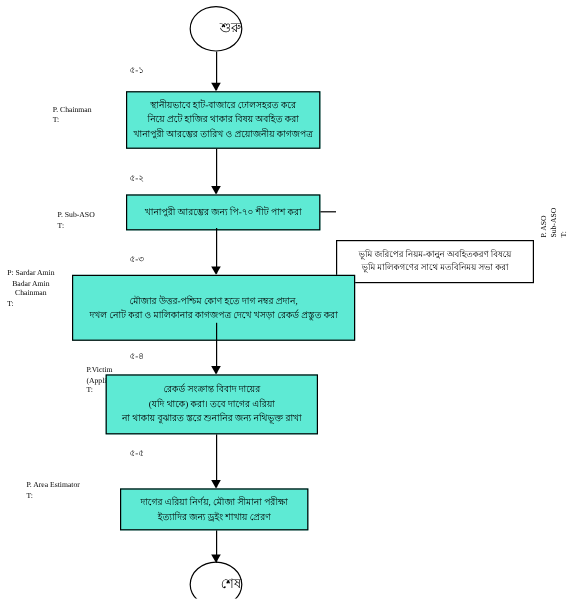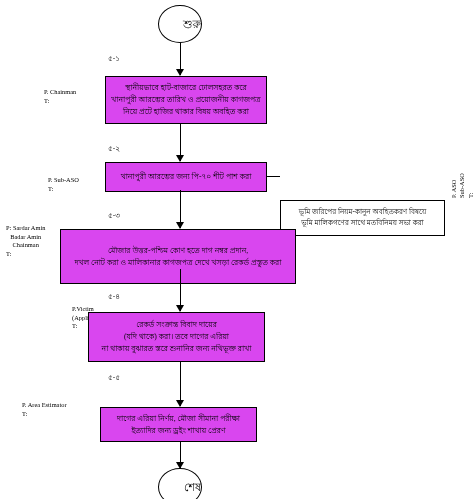--- a/index.html
+++ b/index.html
@@ -35,21 +35,21 @@
     border: 1.2px solid #000;
     box-sizing: border-box;
     display: flex;
     flex-direction: column;
     align-items: center;
     justify-content: center;
     text-align: center;
     font-size: 7.6px;
     line-height: 1.55;
     padding: 14px 4px;
-    background: #d946ef;
+    background: #5eead4;
   }
   .pbox .ln { display: block; white-space: nowrap; }
   .note {
     position: absolute;
     border: 1.2px solid #000;
     box-sizing: border-box;
     display: flex;
     flex-direction: column;
     align-items: center;
     justify-content: center;
@@ -115,22 +115,22 @@
   <div class="vline" style="left:180px; top:43px; height:32px;"></div>
   <div class="arrowhead" style="left:176px; top:69px;"></div>
 
   <div class="steplabel" style="left:108px; top:55px; width:64px;">৫-১</div>
   <div class="rolelabel" style="left:44px; top:88px;">
     <span class="ln">P. Chainman</span>
     <span class="ln">T:</span>
   </div>
   <div class="pbox" style="left:105px; top:76px; width:162px; height:48px;">
     <span class="ln">স্থানীয়ভাবে হাট-বাজারে ঢোলসহরত করে</span>
+    <span class="ln">নিয়ে প্রটে হাজির থাকার বিষয় অবহিত করা</span>
     <span class="ln">খানাপুরী আরম্ভের তারিখ ও প্রয়োজনীয় কাগজপত্র</span>
-    <span class="ln">নিয়ে প্রটে হাজির থাকার বিষয় অবহিত করা</span>
   </div>
 
   <div class="vline" style="left:180px; top:124px; height:37px;"></div>
   <div class="arrowhead" style="left:176px; top:155px;"></div>
 
 
   <div class="steplabel" style="left:108px; top:145px; width:64px;">৫-২</div>
   <div class="rolelabel" style="left:48px; top:176px;">
     <span class="ln">P. Sub-ASO</span>
     <span class="ln">T:</span>

